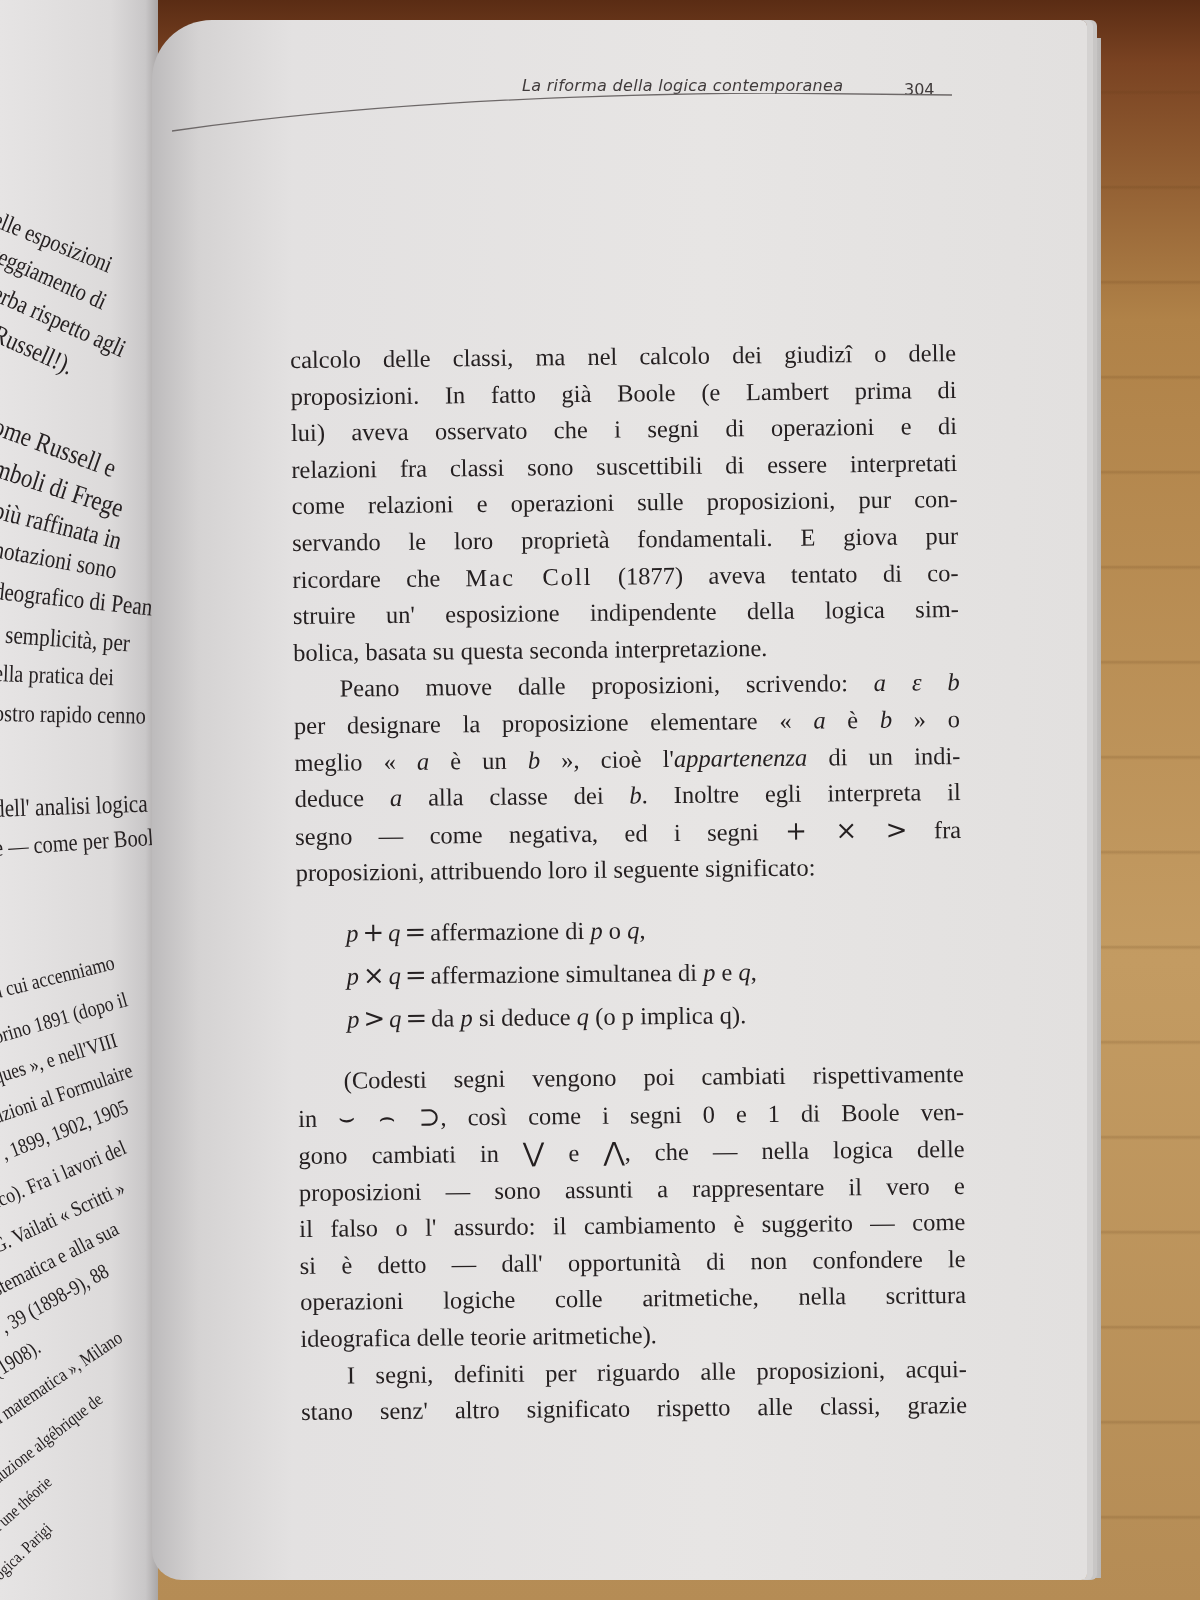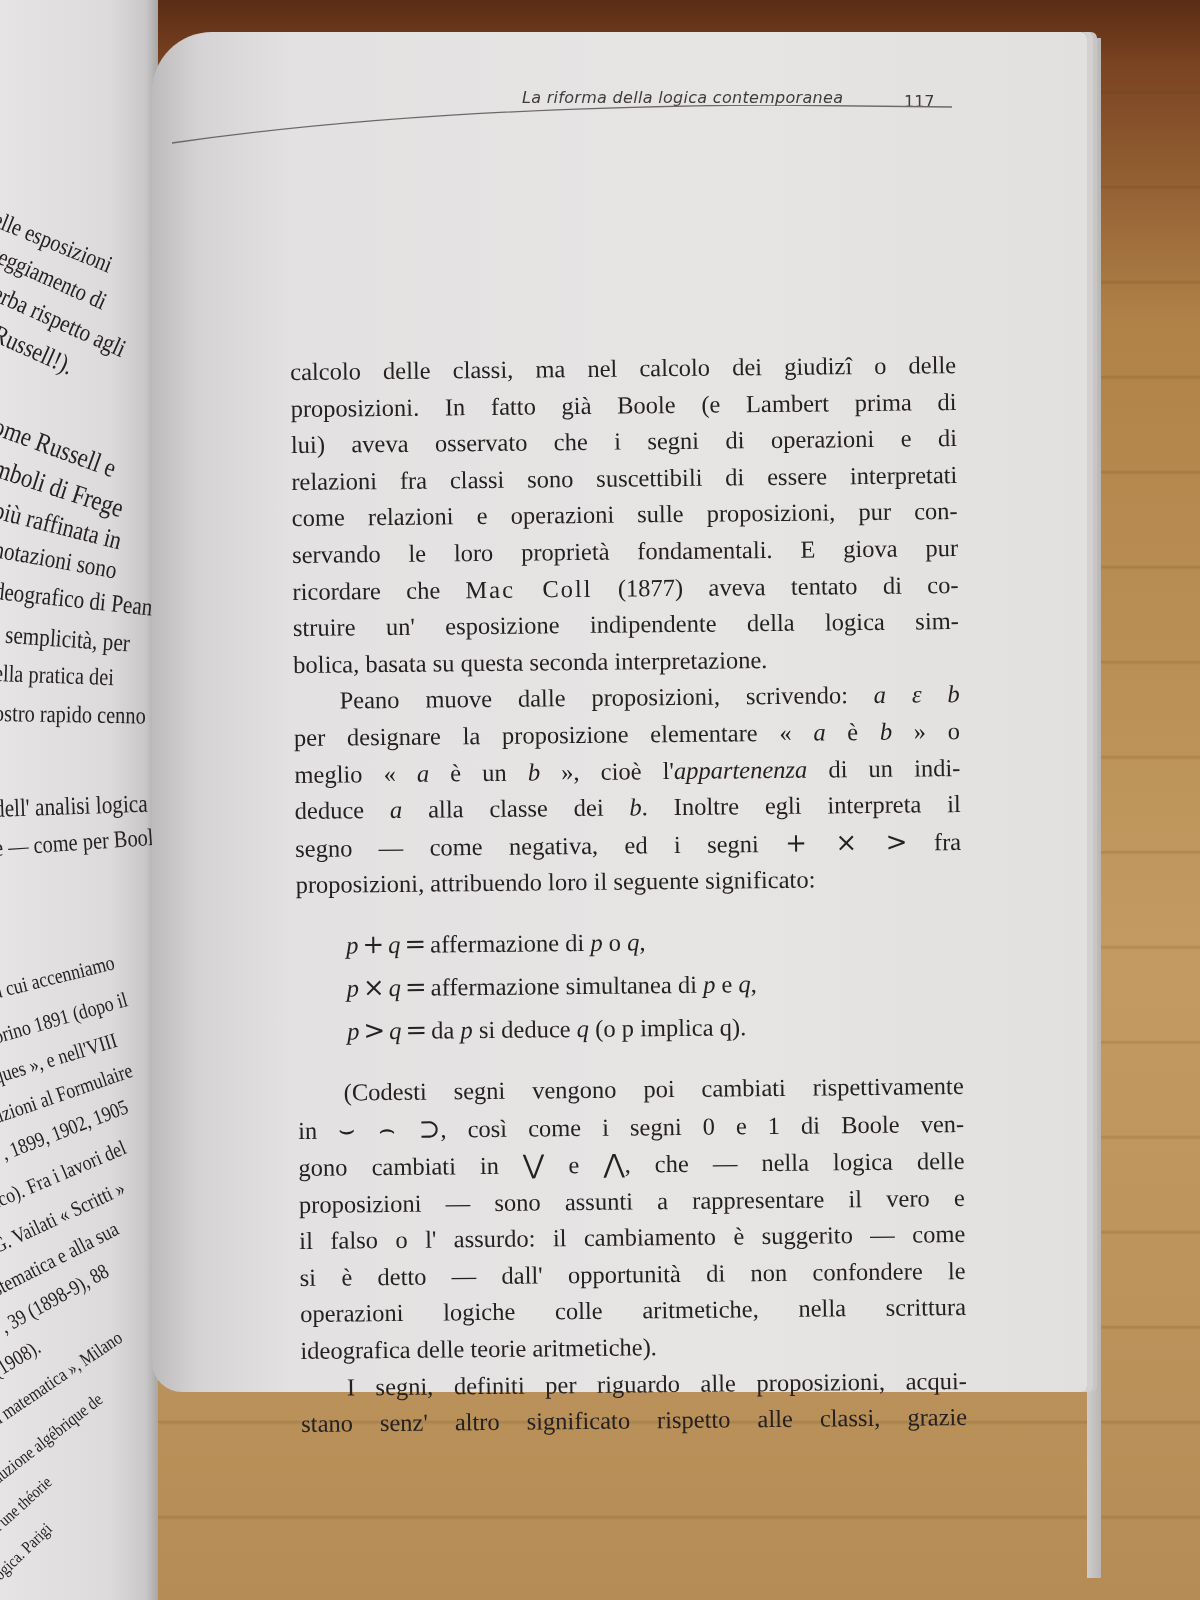--- a/index.html
+++ b/index.html
@@ -17,25 +17,24 @@
     position: absolute; left: 0; top: 0; width: 158px; height: 1600px;
     background: linear-gradient(90deg, #e6e4e4 0%, #dcdada 70%, #c9c7c8 92%, #a9a6a6 100%);
     overflow: hidden;
   }
   .left-line {
     position: absolute; white-space: nowrap; color: #262122;
     font-family: "Liberation Serif", serif; transform-origin: left center;
   }
   
   .right-page {
-    position: absolute; left: 152px; top: 20px; width: 935px; height: 1360px;
+    position: absolute; left: 152px; top: 20px; width: 935px; height: 1560px;
     background: linear-gradient(90deg, #bdbbbc 0%, #d5d3d3 5%, #e3e1e1 15%, #e7e5e4 60%, #e2e0df 100%);
     border-radius: 60px 6px 6px 30px;
     box-shadow: 6px 0 0 #d4d2d1, 10px 0 0 #c8c6c5;
-    margin-top: 12px;
   }
   .page-edge {
     position: absolute; left: 1087px; top: 38px; width: 14px; height: 1540px;
     background: linear-gradient(90deg, #cfcdcc, #b9b7b6);
   }
   .running-head {
     position: absolute; left: 370px; top: 56px;
     font-family: "DejaVu Sans", sans-serif; font-style: italic;
     font-size: 16px; color: #403b3b; letter-spacing: 0.3px;
   }
@@ -96,21 +95,21 @@
       <div class="left-line" style="left: -6px; top: 1410px; font-size: 19px; transform: rotate(-34deg) scaleX(0.85);">a matematica », Milano</div>
       <div class="left-line" style="left: -6px; top: 1470px; font-size: 18px; transform: rotate(-38deg) scaleX(0.85);">duzione algébrique de</div>
       <div class="left-line" style="left: -6px; top: 1520px; font-size: 17px; transform: rotate(-42deg) scaleX(0.85);">à une théorie</div>
       <div class="left-line" style="left: -6px; top: 1570px; font-size: 17px; transform: rotate(-44deg) scaleX(0.85);">logica. Parigi</div>
     </div>
 </div>
 
 <div class="page-edge"></div>
 <div class="right-page">
   <span class="running-head">La riforma della logica contemporanea</span>
-  <span class="page-number">117</span>
+  <span class="page-number">304</span>
   <svg class="head-rule" viewBox="0 0 780 40" preserveAspectRatio="none">
     <path d="M0 38 Q 250 2 600 0 L 780 2" stroke="#6d6868" stroke-width="1.3" fill="none"></path>
   </svg>
 
   <div class="text-block">
 
     <div>
       <span class="line">calcolo delle classi, ma nel calcolo dei giudizî o delle</span>
       <span class="line">proposizioni. In fatto già Boole (e Lambert prima di</span>
       <span class="line">lui) aveva osservato che i segni di operazioni e di</span>

